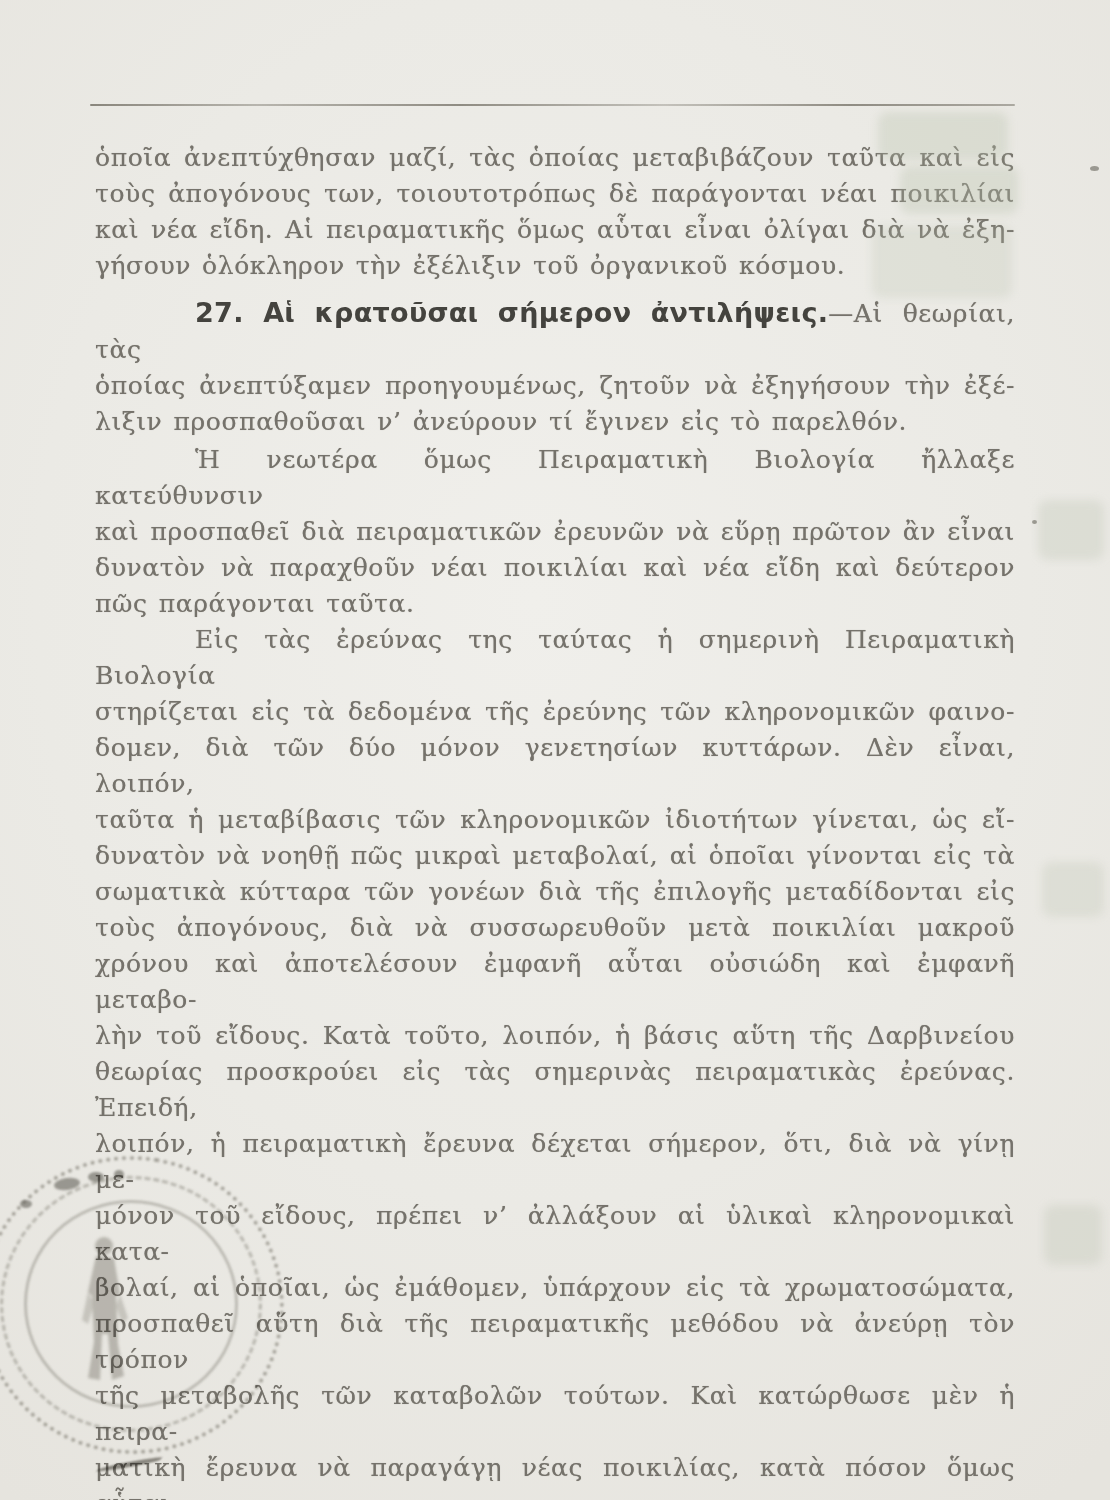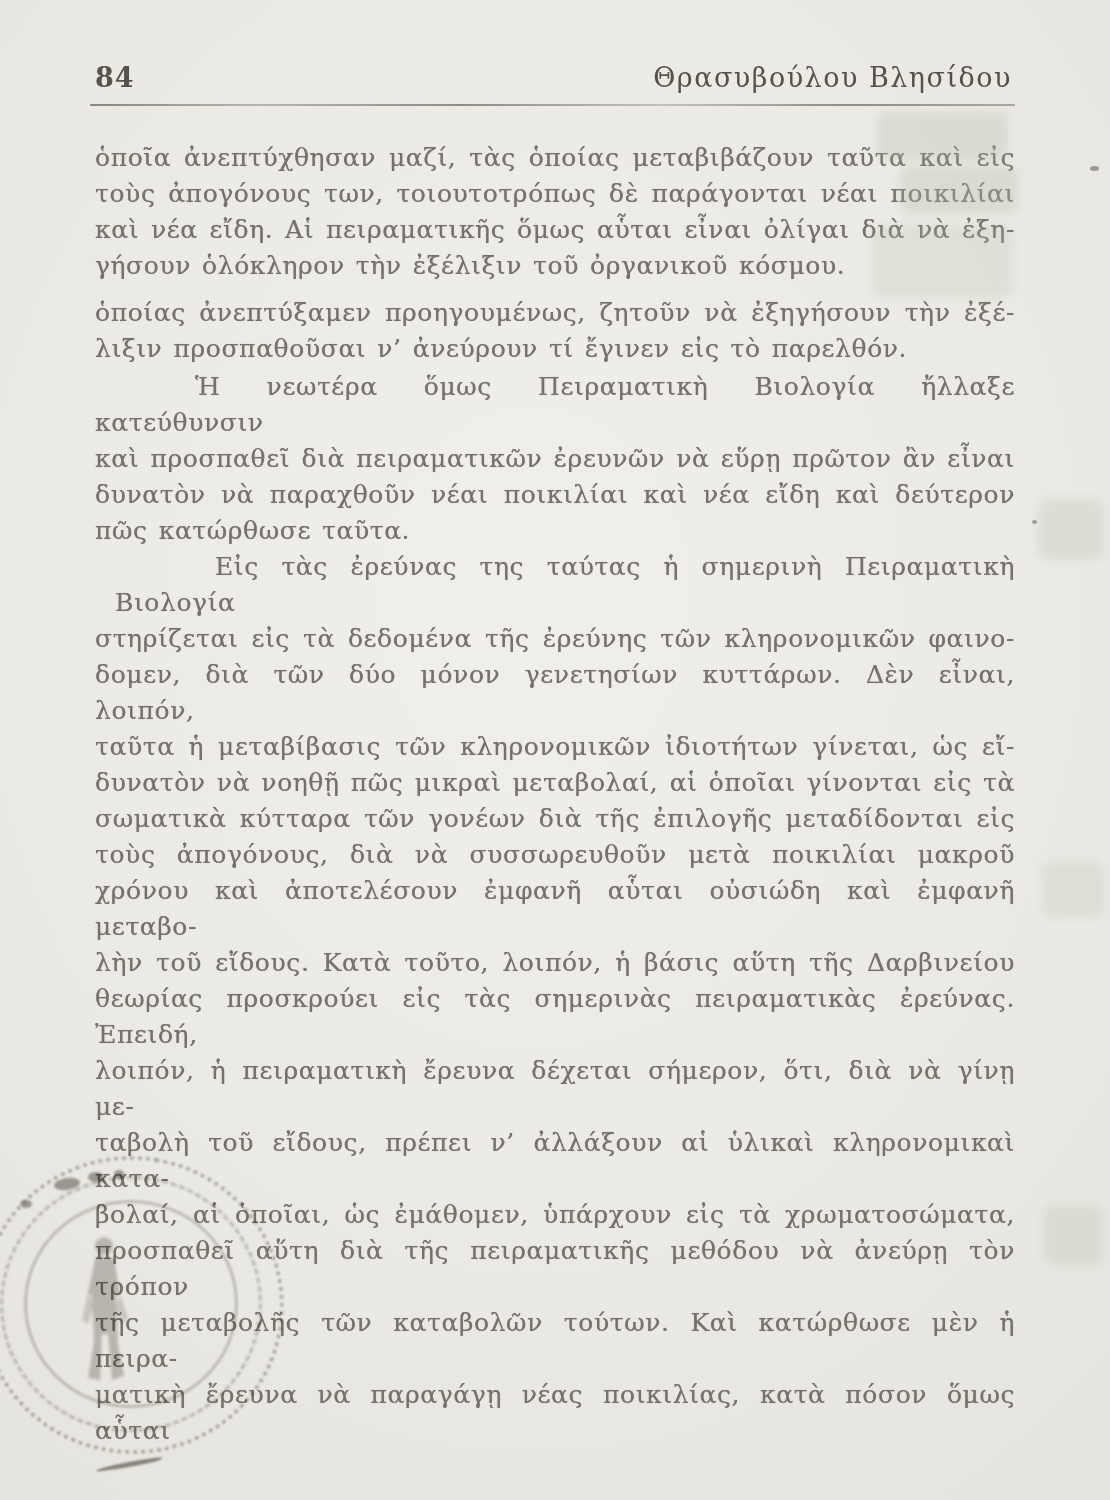--- a/index.html
+++ b/index.html
@@ -73,56 +73,53 @@
     filter:blur(1.2px);transform:rotate(-12deg);mix-blend-mode:multiply;}
   .tail-stroke{position:absolute;left:96px;top:1462px;width:66px;height:5px;
     background:rgba(80,77,68,.6);border-radius:60% 40% 50% 50%;filter:blur(.8px);
     transform:rotate(-10deg) skewX(-30deg);mix-blend-mode:multiply;}
 </style>
 </head>
 <body>
 
 <div class="page">
 
-  <div class="header-row">
-    <span class="page-number">84</span>
-    <span class="running-title">Θρασυβούλου Βλησίδου</span>
-  </div>
   <div class="header-rule"></div>
 
   <div class="text-column">
       <div class="para">
         <div class="line just">ὁποῖα ἀνεπτύχθησαν μαζί, τὰς ὁποίας μεταβιβάζουν ταῦτα καὶ εἰς</div>
         <div class="line just">τοὺς ἀπογόνους των, τοιουτοτρόπως δὲ παράγονται νέαι ποικιλίαι</div>
         <div class="line just">καὶ νέα εἴδη. Αἱ πειραματικῆς ὅμως αὗται εἶναι ὀλίγαι διὰ νὰ ἐξη-</div>
         <div class="line">γήσουν ὁλόκληρον τὴν ἐξέλιξιν τοῦ ὀργανικοῦ κόσμου.</div>
       </div>
       <div class="para para-heading">
+        <div class="line just" style="text-indent: 100px;"><span class="heading-bold">27. Αἱ κρατοῦσαι σήμερον ἀντιλήψεις.</span><span>—Αἱ θεωρίαι, τὰς</span></div>
         <div class="line just">ὁποίας ἀνεπτύξαμεν προηγουμένως, ζητοῦν νὰ ἐξηγήσουν τὴν ἐξέ-</div>
         <div class="line">λιξιν προσπαθοῦσαι ν’ ἀνεύρουν τί ἔγινεν εἰς τὸ παρελθόν.</div>
       </div>
       <div class="para para-after-heading">
         <div class="line just" style="text-indent: 100px;">Ἡ νεωτέρα ὅμως Πειραματικὴ Βιολογία ἤλλαξε κατεύθυνσιν</div>
         <div class="line just">καὶ προσπαθεῖ διὰ πειραματικῶν ἐρευνῶν νὰ εὕρῃ πρῶτον ἂν εἶναι</div>
         <div class="line just">δυνατὸν νὰ παραχθοῦν νέαι ποικιλίαι καὶ νέα εἴδη καὶ δεύτερον</div>
-        <div class="line">πῶς κατώρθωσε ταῦτα.</div>
+        <div class="line">πῶς παράγονται ταῦτα.</div>
       </div>
       <div class="para">
-        <div class="line just" style="text-indent: 100px; margin-left: 20px;">Εἰς τὰς ἐρεύνας της ταύτας ἡ σημερινὴ Πειραματικὴ Βιολογία</div>
+        <div class="line just" style="text-indent: 100px;">Εἰς τὰς ἐρεύνας της ταύτας ἡ σημερινὴ Πειραματικὴ Βιολογία</div>
         <div class="line just">στηρίζεται εἰς τὰ δεδομένα τῆς ἐρεύνης τῶν κληρονομικῶν φαινο-</div>
         <div class="line just">δομεν, διὰ τῶν δύο μόνον γενετησίων κυττάρων. Δὲν εἶναι, λοιπόν,</div>
         <div class="line just">ταῦτα ἡ μεταβίβασις τῶν κληρονομικῶν ἰδιοτήτων γίνεται, ὡς εἴ-</div>
         <div class="line just">δυνατὸν νὰ νοηθῇ πῶς μικραὶ μεταβολαί, αἱ ὁποῖαι γίνονται εἰς τὰ</div>
         <div class="line just">σωματικὰ κύτταρα τῶν γονέων διὰ τῆς ἐπιλογῆς μεταδίδονται εἰς</div>
         <div class="line just">τοὺς ἀπογόνους, διὰ νὰ συσσωρευθοῦν μετὰ ποικιλίαι μακροῦ</div>
         <div class="line just">χρόνου καὶ ἀποτελέσουν ἐμφανῆ αὗται οὐσιώδη καὶ ἐμφανῆ μεταβο-</div>
         <div class="line just">λὴν τοῦ εἴδους. Κατὰ τοῦτο, λοιπόν, ἡ βάσις αὕτη τῆς Δαρβινείου</div>
         <div class="line just">θεωρίας προσκρούει εἰς τὰς σημερινὰς πειραματικὰς ἐρεύνας. Ἐπειδή,</div>
         <div class="line just">λοιπόν, ἡ πειραματικὴ ἔρευνα δέχεται σήμερον, ὅτι, διὰ νὰ γίνῃ με-</div>
-        <div class="line just">ταβολὴ τοῦ εἴδους, πρέπει ν’ ἀλλάξουν αἱ ὑλικαὶ κληρονομικαὶ κατα-</div>
+        <div class="line just">μόνον τοῦ εἴδους, πρέπει ν’ ἀλλάξουν αἱ ὑλικαὶ κληρονομικαὶ κατα-</div>
         <div class="line just">βολαί, αἱ ὁποῖαι, ὡς ἐμάθομεν, ὑπάρχουν εἰς τὰ χρωματοσώματα,</div>
         <div class="line just">προσπαθεῖ αὕτη διὰ τῆς πειραματικῆς μεθόδου νὰ ἀνεύρῃ τὸν τρόπον</div>
         <div class="line just">τῆς μεταβολῆς τῶν καταβολῶν τούτων. Καὶ κατώρθωσε μὲν ἡ πειρα-</div>
         <div class="line just">ματικὴ ἔρευνα νὰ παραγάγῃ νέας ποικιλίας, κατὰ πόσον ὅμως αὗται</div>
       </div>
     </div>
 
   <div class="ghost g1"></div>
   <div class="ghost g2"></div>
   <div class="ghost g3"></div>

